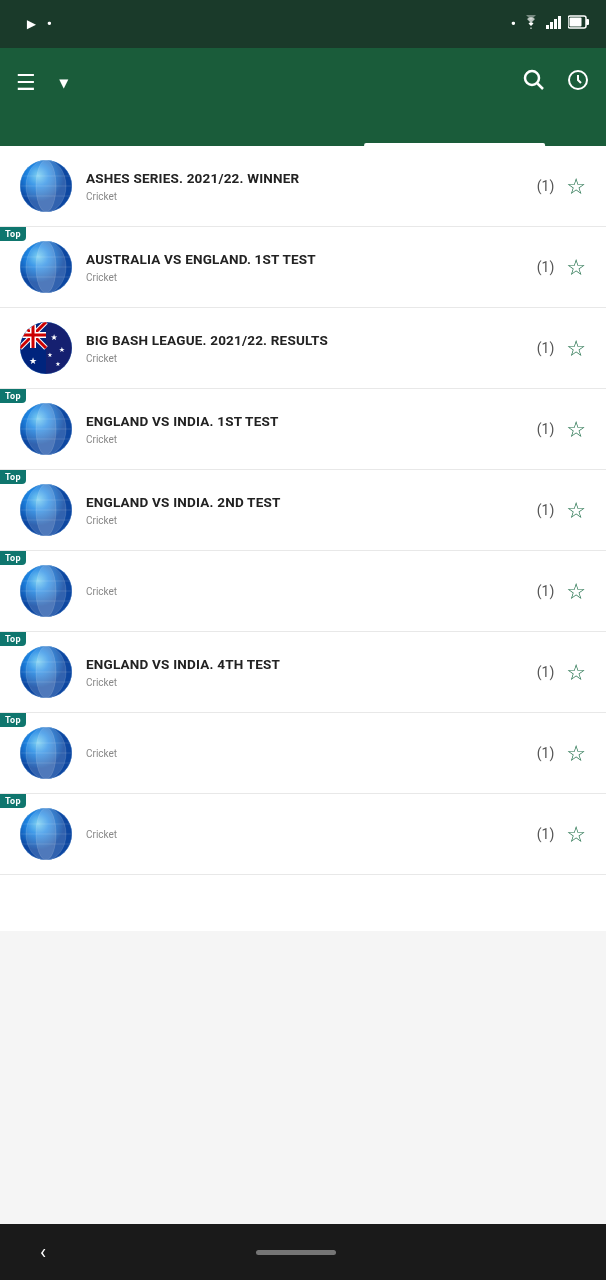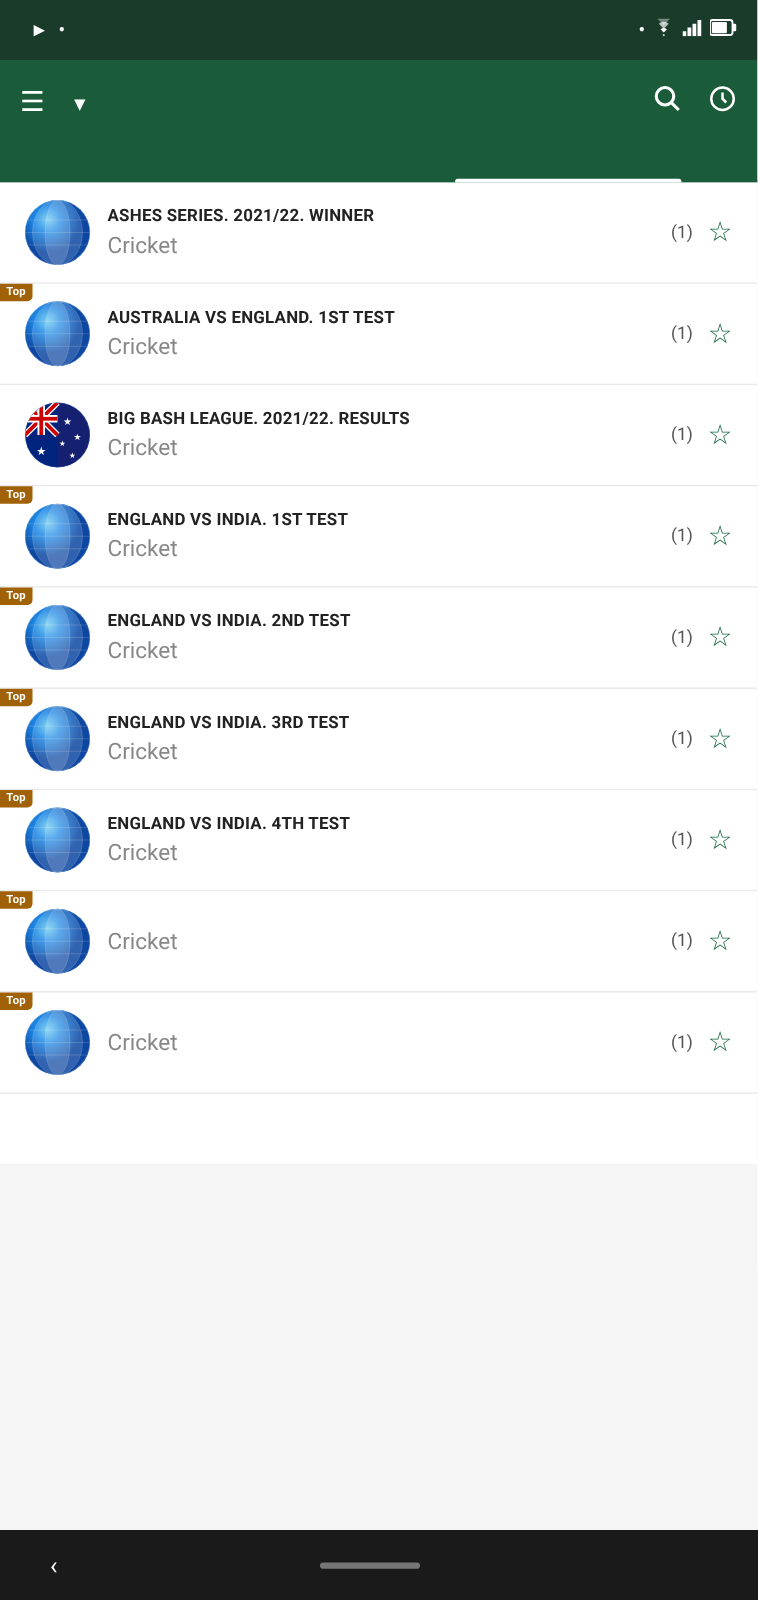--- a/index.html
+++ b/index.html
@@ -91,21 +91,21 @@
       align-items: center;
       padding: 14px 20px;
       border-bottom: 1px solid #e8e8e8;
       position: relative;
       min-height: 80px;
     }
     .top-badge {
       position: absolute;
       top: 0;
       left: 0;
-      background: #a16207;
+      background: #0f766e;
       color: white;
       font-size: 9px;
       font-weight: 700;
       padding: 2px 5px;
       border-radius: 0 0 4px 0;
       letter-spacing: 0.3px;
     }
     .globe-icon {
       width: 52px;
       height: 52px;
@@ -125,21 +125,21 @@
     .item-title {
       font-size: 13.5px;
       font-weight: 700;
       color: #222;
       line-height: 1.3;
       margin-bottom: 3px;
       text-transform: uppercase;
       letter-spacing: 0.2px;
     }
     .item-sport {
-      font-size: 18px;
+      font-size: 10px;
       color: #888;
     }
     .item-right {
       display: flex;
       align-items: center;
       gap: 12px;
       flex-shrink: 0;
     }
     .item-count {
       font-size: 14px;
@@ -448,21 +448,20 @@
       <ellipse cx="26" cy="26" rx="10" ry="26"></ellipse>
       <ellipse cx="26" cy="26" rx="20" ry="26"></ellipse>
       <line x1="0" y1="26" x2="52" y2="26"></line>
       <line x1="0" y1="16" x2="52" y2="16"></line>
       <line x1="0" y1="36" x2="52" y2="36"></line>
     </g>
     <circle cx="26" cy="26" r="26" fill="none" stroke="rgba(255,255,255,0.3)" stroke-width="1"></circle>
   </svg>
     </div>
     <div class="item-info">
-      <div class="item-title">ENGLAND VS INDIA. 3RD TEST</div>
       <div class="item-sport">Cricket</div>
     </div>
     <div class="item-right">
       <span class="item-count">(1)</span>
       <span class="star-icon">☆</span>
     </div>
   </div>
     <div class="list-item">
     <span class="top-badge">Top</span>
     <div class="globe-icon">

